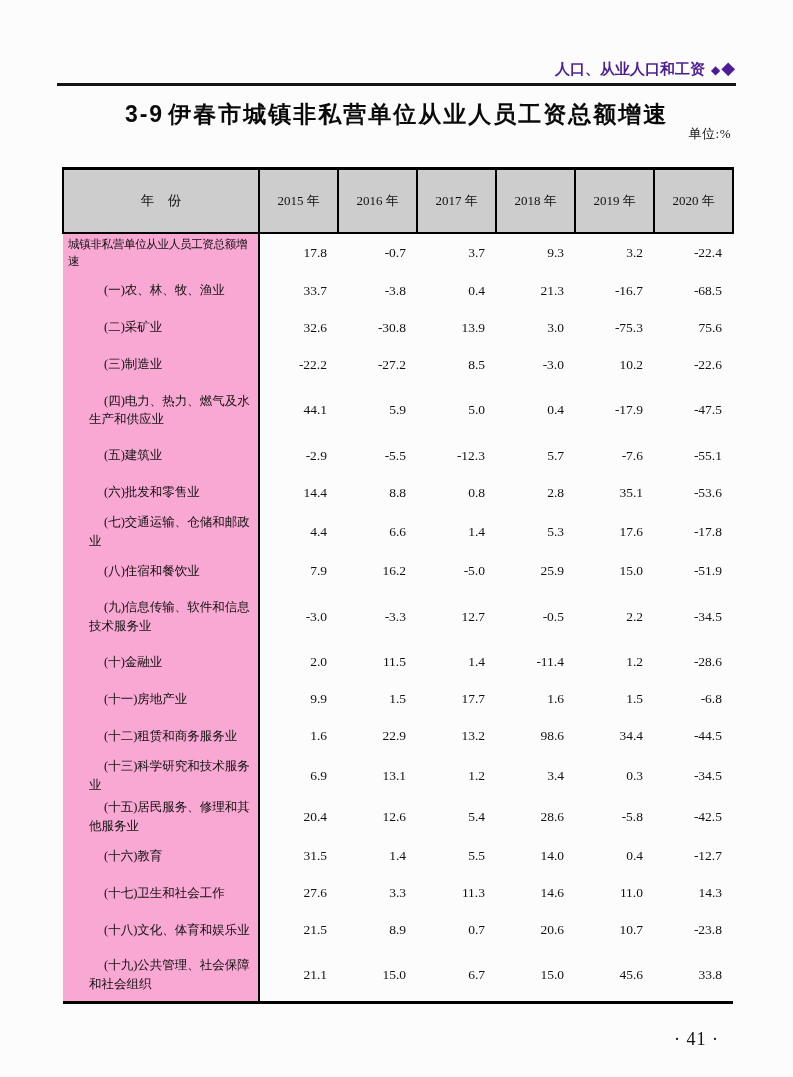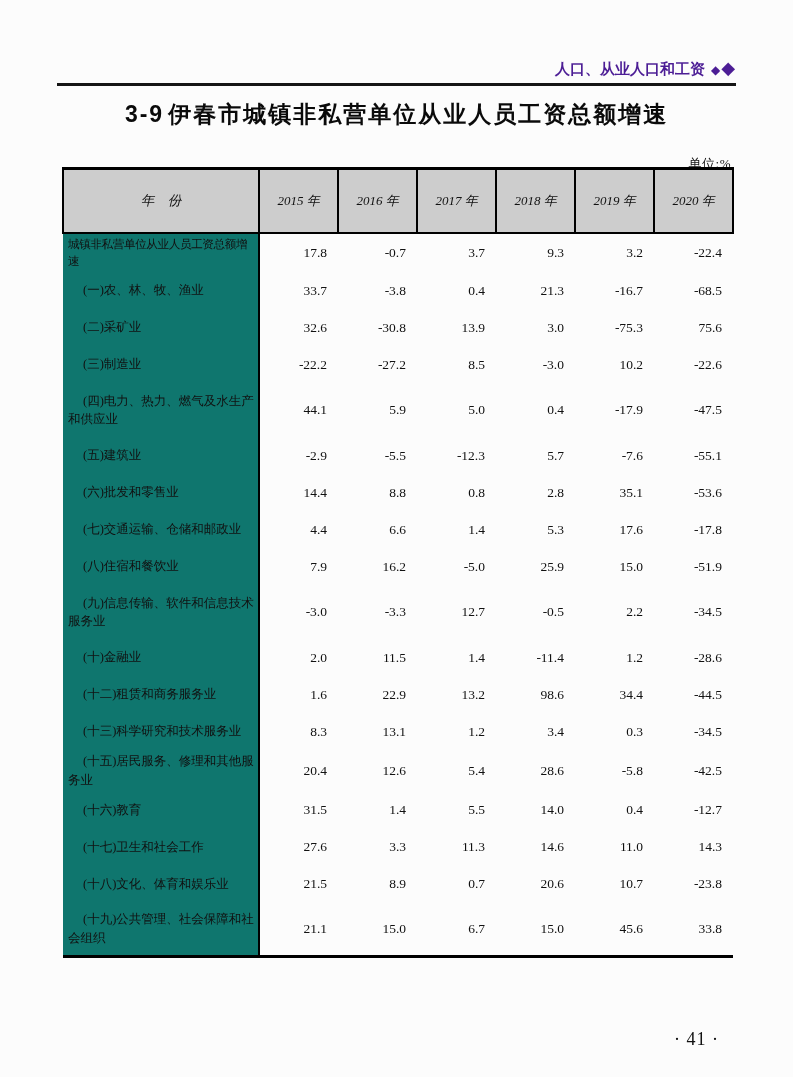--- a/index.html
+++ b/index.html
@@ -39,21 +39,21 @@
     font-family: "Liberation Sans", "DejaVu Sans", sans-serif;
     font-weight: bold;
     font-size: 23px;
     letter-spacing: 2px;
     color: #0a0a0a;
   }
   .page-title .title-text { margin-left: 4px; }
   
   .unit-label {
     position: absolute;
-    top: 155px; right: 62px;
+    top: 125px; right: 62px;
     font-size: 13px;
     letter-spacing: 0.5px;
   }
   
   table.stat-table {
     position: absolute;
     top: 167px; left: 62px;
     width: 670px;
     border-collapse: collapse;
     table-layout: fixed;
@@ -62,35 +62,35 @@
   }
   thead tr { height: 64px; }
   th {
     background: #cdcdcd;
     font-weight: normal;
     font-size: 13px;
     text-align: center;
     vertical-align: middle;
     border-bottom: 2px solid #000;
   }
-  th.corner-cell { border-left: 2px solid #000; border-right: 2px solid #000; font-size: 13.5px; font-style: italic; }
-  th.year-cell { border-right: 2px solid #000; font-style: italic; }
+  th.corner-cell { border-left: 2px solid #000; border-right: 2px solid #000; font-size: 13.5px; }
+  th.year-cell { border-right: 2px solid #000; }
   tr.single { height: 37px; }
   tr.double { height: 54px; padding-left: 40px; }
   td.label-cell {
-    background: #0f766e;
+    background: #f9a8d4;
     border-right: 2px solid #000;
     vertical-align: middle;
   }
   .label-inner {
     font-size: 12.5px;
     line-height: 1.5;
     padding: 2px 2px 2px 5px;
   }
-  td.label-cell.indent .label-inner { text-indent: 15px; }
+  td.label-cell.indent .label-inner { text-indent: 15px; margin-left: 21px; }
   td.label-cell.no-indent .label-inner { font-size: 11.6px; letter-spacing: -0.4px; }
   td.value-cell {
     text-align: right;
     vertical-align: middle;
     padding-right: 11px;
     font-size: 13.5px;
   }
   
   .page-number {
     position: absolute;
@@ -252,34 +252,45 @@
         </td>
         <td class="value-cell">2.0</td>
         <td class="value-cell">11.5</td>
         <td class="value-cell">1.4</td>
         <td class="value-cell">-11.4</td>
         <td class="value-cell">1.2</td>
         <td class="value-cell">-28.6</td>
       </tr>
       <tr class="single">
         <td class="label-cell indent">
+          <div class="label-inner">(十一)房地产业</div>
+        </td>
+        <td class="value-cell">9.9</td>
+        <td class="value-cell">1.5</td>
+        <td class="value-cell">17.7</td>
+        <td class="value-cell">1.6</td>
+        <td class="value-cell">1.5</td>
+        <td class="value-cell">-6.8</td>
+      </tr>
+      <tr class="single">
+        <td class="label-cell indent">
           <div class="label-inner">(十二)租赁和商务服务业</div>
         </td>
         <td class="value-cell">1.6</td>
         <td class="value-cell">22.9</td>
         <td class="value-cell">13.2</td>
         <td class="value-cell">98.6</td>
         <td class="value-cell">34.4</td>
         <td class="value-cell">-44.5</td>
       </tr>
       <tr class="single">
         <td class="label-cell indent">
           <div class="label-inner">(十三)科学研究和技术服务业</div>
         </td>
-        <td class="value-cell">8.3</td>
+        <td class="value-cell">6.9</td>
         <td class="value-cell">13.1</td>
         <td class="value-cell">1.2</td>
         <td class="value-cell">3.4</td>
         <td class="value-cell">0.3</td>
         <td class="value-cell">-34.5</td>
       </tr>
       <tr class="single">
         <td class="label-cell indent">
           <div class="label-inner">(十五)居民服务、修理和其他服务业</div>
         </td>

